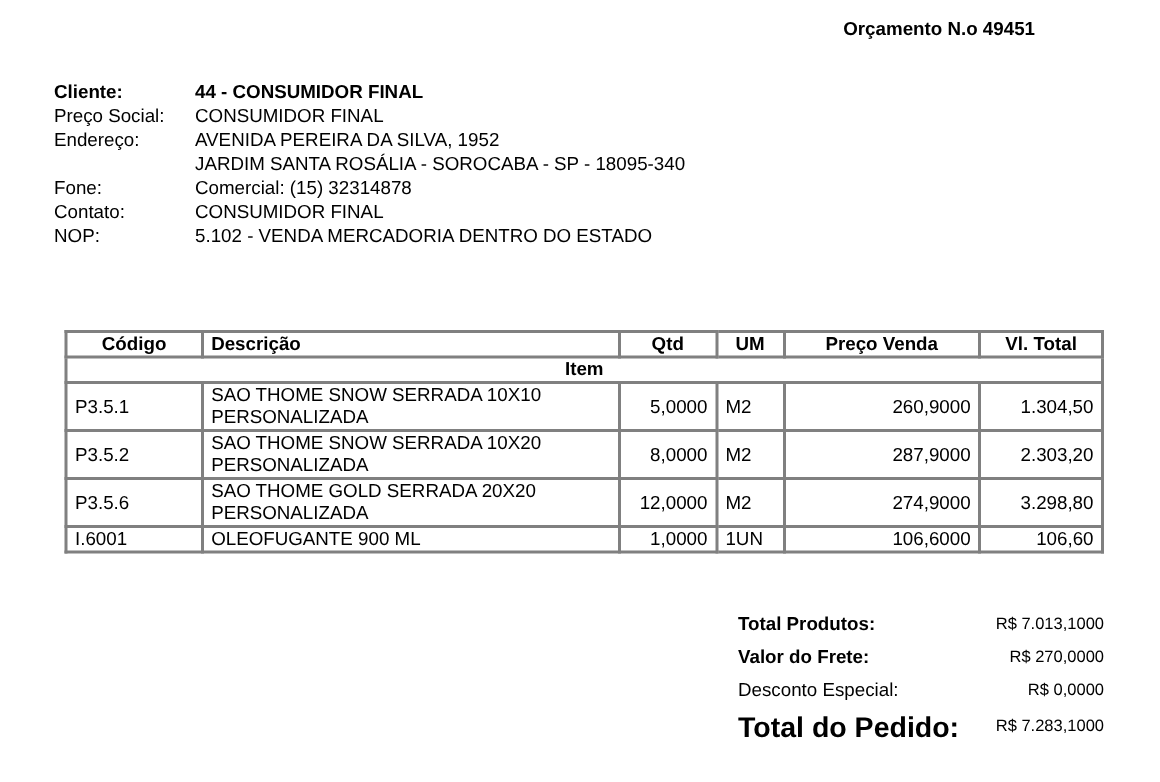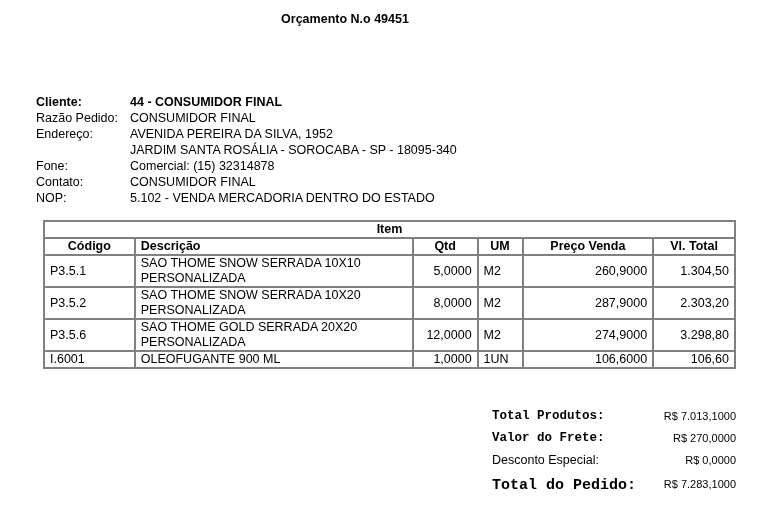--- a/index.html
+++ b/index.html
@@ -1,56 +1,56 @@
 <!DOCTYPE html>
 <html><head>
 <meta charset="utf-8">
 <style>
   html, body { margin:0; padding:0; background:#ffffff; }
   body { width:773px; height:521px; position:relative; overflow:hidden;
          font-family:"Liberation Sans", sans-serif; color:#000; font-size:12.5px; }
-  .title { position:absolute; top:12px; left:0; width:690px; text-align:center;
+  .title { position:absolute; top:12px; left:0; width:690px; text-align:right;
            font-weight:bold; font-size:12.5px; }
   .info { position:absolute; left:36px; top:53px; }
   .info .row { height:16px; line-height:16px; white-space:nowrap; }
   .info .lbl { display:inline-block; width:94px; }
-  .info .val { display:inline-block;margin-top:41px; }
+  .info .val { display:inline-block; }
   .bold { font-weight:bold; }
   .ie-gap { display:inline-block; width:40px; }
   table.items { position:absolute; left:43px; top:220px; width:693px;
                 border-collapse:collapse; border:2px solid #808080; font-size:12.5px; }
   table.items td, table.items th { border:2px solid #808080; padding:0 5px; }
   table.items th { font-weight:bold; height:15px; line-height:15px; }
   table.items th.item-head { text-align:center; height:14px; }
   table.items td { line-height:15px; }
   .r2 td { height:30px; }
   .r1 td { height:15px; }
   .num { text-align:right; }
   .ctr { text-align:center; }
   .totals { position:absolute; left:492px; top:405px; width:244px; }
   .totals .trow { display:flex; justify-content:space-between; align-items:flex-start;
                   height:22px; line-height:22px; white-space:nowrap; }
-  .totals .tl { font-family:Liberation Mono, monospace; font-weight:bold; font-size:12.5px; }
+  .totals .tl { font-family:Liberation Sans, sans-serif; font-weight:bold; font-size:12.5px; }
   .totals .tl.normal { font-family:"Liberation Sans", sans-serif; font-weight:normal; }
   .totals .tv { font-size:11px; }
-  .totals .big .tl { font-size:15px; line-height:26px; }
+  .totals .big .tl { font-size:19px; line-height:26px; }
   .totals .big { height:26px; margin-top:2px; }
   .totals .big .tv { line-height:22px; }
 </style>
 </head>
 <body>
 
 <div class="title">Orçamento N.o 49451</div>
 
 <div class="info">
   <div class="row bold">
     <span class="lbl">Cliente:</span><span class="val">44 - CONSUMIDOR FINAL</span>
   </div>
   <div class="row">
-    <span class="lbl">Razão Pedido:</span><span class="val">CONSUMIDOR FINAL</span>
+    <span class="lbl">Preço Social:</span><span class="val">CONSUMIDOR FINAL</span>
   </div>
   <div class="row">
     <span class="lbl">Endereço:</span><span class="val">AVENIDA PEREIRA DA SILVA, 1952</span>
   </div>
   <div class="row">
     <span class="lbl"></span><span class="val">JARDIM SANTA ROSÁLIA - SOROCABA - SP - 18095-340</span>
   </div>
   <div class="row">
     <span class="lbl">Fone:</span><span class="val">Comercial: (15) 32314878</span>
   </div>
@@ -66,29 +66,29 @@
   <colgroup>
     <col style="width:91px">
       <col style="width:279px">
       <col style="width:65px">
       <col style="width:45px">
       <col style="width:131px">
       <col style="width:82px">
   </colgroup>
   <tbody>
       <tr>
-    <th colspan="6" class="item-head">Item</th>
-  </tr>
-  <tr>
     <th class="ctr">Código</th>
     <th style="text-align:left">Descrição</th>
     <th class="ctr">Qtd</th>
     <th class="ctr">UM</th>
     <th class="ctr">Preço Venda</th>
     <th class="ctr">Vl. Total</th>
+  </tr>
+  <tr>
+    <th colspan="6" class="item-head">Item</th>
   </tr>
   <tr class="r2">
     <td>P3.5.1</td>
     <td>
           <div>SAO THOME SNOW SERRADA 10X10</div>
           <div>PERSONALIZADA</div>
         </td>
     <td class="num">5,0000</td>
     <td>M2</td>
     <td class="num">260,9000</td>

